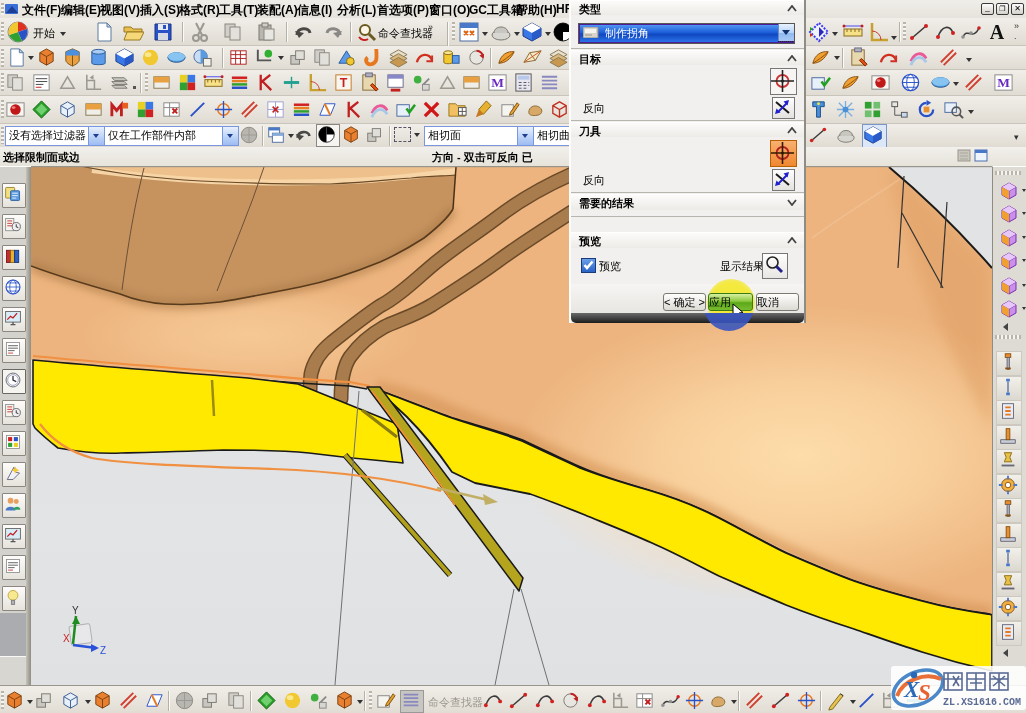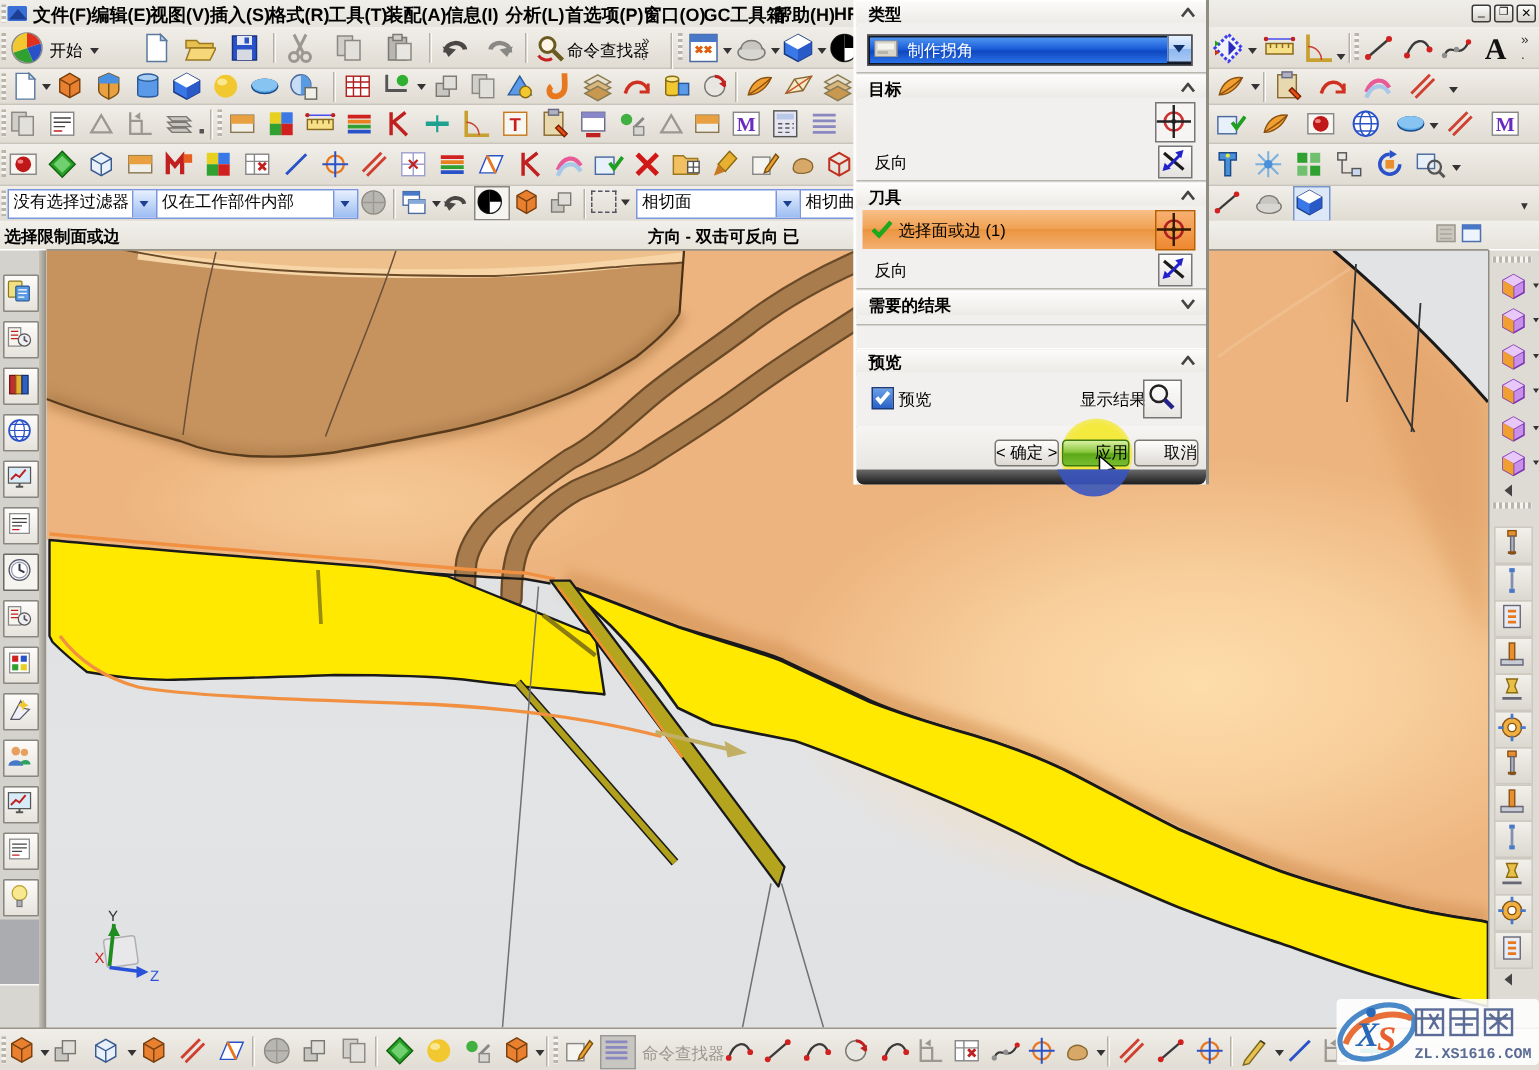--- a/index.html
+++ b/index.html
@@ -1276,21 +1276,21 @@
 
 <div class="abs" id="dialog" style="left:569px;top:0;width:237px;height:323px;background:#f1f0ee;border-left:2px solid #fdfdfc;border-right:2px solid #8f8c84;box-sizing:border-box">
 
  <div class="dhdr" style="top:0;height:15px">
       <span class="dtit">类型</span>
       <svg width="10" height="7" style="position:absolute;right:7px;top:4px">
         <path d="M1 6 L5 1 L9 6" fill="none" stroke="#444" stroke-width="1.8"></path>
       </svg>
     </div>
  <div class="dsec" style="top:15px;height:33px">
-  <div class="abs" style="left:7px;top:8px;right:9px;height:19px;background:#0f172a;border:1px solid #565656;outline:1px dotted #222;outline-offset:-3px">
+  <div class="abs" style="left:7px;top:8px;right:9px;height:19px;background:#4c1d95;border:1px solid #565656;outline:1px dotted #222;outline-offset:-3px">
    <div class="abs" style="left:1px;top:1px;right:16px;bottom:1px;background:linear-gradient(#4f96f2,#1b5cd8 45%,#1048c0 55%,#2a72e8);"></div>
    <svg class="abs" style="left:4px;top:3px" width="16" height="11">
           <rect width="15" height="11" fill="#d8d4cc" stroke="#888"></rect>
           <rect x="2" y="2" width="11" height="4" fill="#f6f4ef"></rect>
           <rect x="2" y="7" width="7" height="2" fill="#b8b4aa"></rect>
         </svg>
    <span style="position:absolute;left:26px;top:2px;color:#fff;font-size:11px">制作拐角</span>
    <div class="abs" style="right:0;top:0;width:15px;height:17px;background:linear-gradient(#e8f2fe,#b8d4f8 50%,#8cb8f0 50%,#a8c8f4);border-left:1px solid #6a8cc8">
     <div class="abs" style="left:3px;top:6px;border-left:4.5px solid transparent;border-right:4.5px solid transparent;border-top:5.5px solid #10306a"></div>
    </div>
@@ -1321,26 +1321,20 @@
   </div>
  </div>
 
  <div class="dhdr" style="top:122px;height:15px">
       <span class="dtit">刀具</span>
       <svg width="10" height="7" style="position:absolute;right:7px;top:4px">
         <path d="M1 6 L5 1 L9 6" fill="none" stroke="#444" stroke-width="1.8"></path>
       </svg>
     </div>
  <div class="dsec" style="top:137px;height:55px">
-  <div class="abs" style="left:4px;top:3px;right:32px;height:26px;background:linear-gradient(#f8c088,#f0a050 50%,#eb9440 50%,#f3b070)">
-   <svg class="abs" style="left:6px;top:6px" width="14" height="13">
-          <path d="M1 7 L5 11 L13 2" stroke="#1da81d" stroke-width="3" fill="none"></path>
-        </svg>
-   <span style="position:absolute;left:24px;top:6px;font-size:11px">选择面或边 (1)</span>
-  </div>
   <div class="abs" style="right:7px;top:3px;width:25px;height:25px;background:linear-gradient(#f8b070,#ef8830);border:1px solid #b86000">
    <svg width="23" height="23">
           <circle cx="11.5" cy="12" r="6" fill="none" stroke="#b02020" stroke-width="1.8"></circle>
           <path d="M11.5 1 V23 M0 12 H23" stroke="#331a00" stroke-width="1.6"></path>
           <circle cx="11.5" cy="12" r="1.6" fill="#331a00"></circle>
         </svg>
   </div>
   <span style="position:absolute;left:12px;top:36px;font-size:11px">反向</span>
   <div class="abs" style="right:9px;top:32px;width:21px;height:20px;background:linear-gradient(#fefefe,#e4e2de);border:1px solid #777">
    <svg width="19" height="18">
@@ -1392,21 +1386,21 @@
  </div>
  <div class="abs" style="left:0;top:313px;width:100%;height:10px;background:linear-gradient(#6a6a6a,#1c1c1c);border-radius:0 0 5px 5px"></div>
  <div class="abs" style="left:128px;top:313px;width:60px;height:19px;overflow:hidden">
    <div style="position:absolute;left:5px;top:-32px;width:50px;height:50px;border-radius:50%;background:#3a55c0;opacity:0.9"></div>
  </div>
 </div>
 <style>
 .dhdr{position:absolute;left:0;width:100%;background:linear-gradient(#fcfbfa,#eceae6);border-bottom:1px solid #c6c3bc;border-top:1px solid #fff}
 .dtit{position:absolute;left:8px;top:1px;font-weight:bold;font-size:11px}
 .dsec{position:absolute;left:0;width:100%;background:#f1f0ee;border-bottom:1px solid #b8b5ae}
-.dbtn{position:absolute;top:9px;height:16px;background:linear-gradient(#fefefd,#dddad4);border:1px solid #7a7a72;border-radius:3px;font-size:11px;text-align:right;line-height:16px}
+.dbtn{position:absolute;top:9px;height:16px;background:linear-gradient(#fefefd,#dddad4);border:1px solid #7a7a72;border-radius:3px;font-size:11px;text-align:left;line-height:16px}
 </style>
 
 <div class="abs" id="watermark" style="left:891px;top:666px;width:135px;height:44px;background:rgba(255,255,255,0.88);border-radius:3px;overflow:hidden">
 <svg width="135" height="44">
 <ellipse cx="27" cy="22" rx="26" ry="16" fill="none" stroke="#4a88c8" stroke-width="3.5" transform="rotate(-24 27 22)"></ellipse>
 <path d="M6 30 C12 14 34 6 50 13" fill="none" stroke="#e87038" stroke-width="4"></path>
 <circle cx="23" cy="9" r="3.2" fill="#2a68b8"></circle>
 <text x="13" y="31" font-family="Liberation Serif" font-style="italic" font-weight="bold" font-size="23" fill="#2a68b8">X</text>
 <text x="27" y="34" font-family="Liberation Serif" font-style="italic" font-weight="bold" font-size="23" fill="#e86030">S</text>
 <g stroke="#5a6b96" stroke-width="1.6" fill="none">

